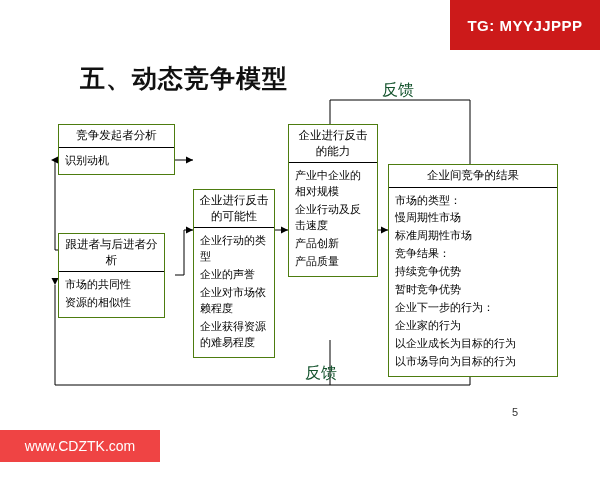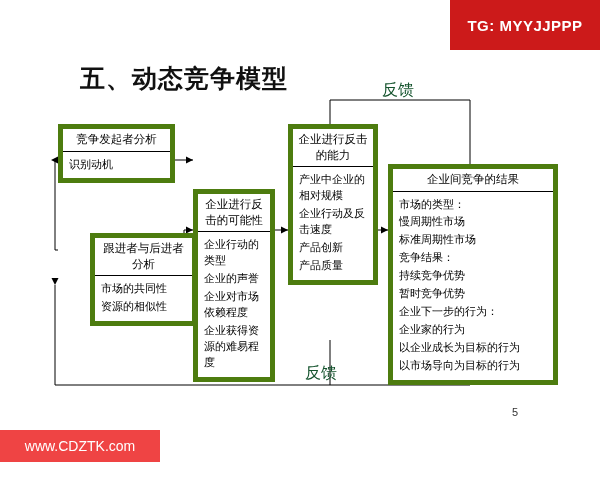--- a/index.html
+++ b/index.html
@@ -67,21 +67,21 @@
     position: absolute;
     right: 82px;
     bottom: 62px;
     font-size: 11px;
     color: #333333;
   }
 
   
   .box {
     position: absolute;
-    border: 5px solid #4d7c0f;
+    border: 1px solid #4d7c0f;
     background: #ffffff;
     box-sizing: border-box;
     font-size: 11px;
     color: #000000;
     line-height: 1.45;
   }
   .box .hd {
     text-align: center;
     padding: 3px 4px 3px;
     border-bottom: 1px solid #000000;
@@ -160,21 +160,21 @@
     </g>
   </svg>
 
   <div class="box" style="left:58px; top:124px; width:117px;">
     <div class="hd">竞争发起者分析</div>
     <div class="bd">
       <div class="li">识别动机</div>
     </div>
   </div>
 
-  <div class="box" style="left:58px; top:233px; width:107px;margin-left:32px;">
+  <div class="box" style="left:58px; top:233px; width:107px;">
     <div class="hd">跟进者与后进者分析</div>
     <div class="bd">
       <div class="li">市场的共同性</div>
       <div class="li">资源的相似性</div>
     </div>
   </div>
 
   <div class="box" style="left:193px; top:146px; width:82px;margin-top:43px;">
     <div class="hd">企业进行反击的可能性</div>
     <div class="bd">

